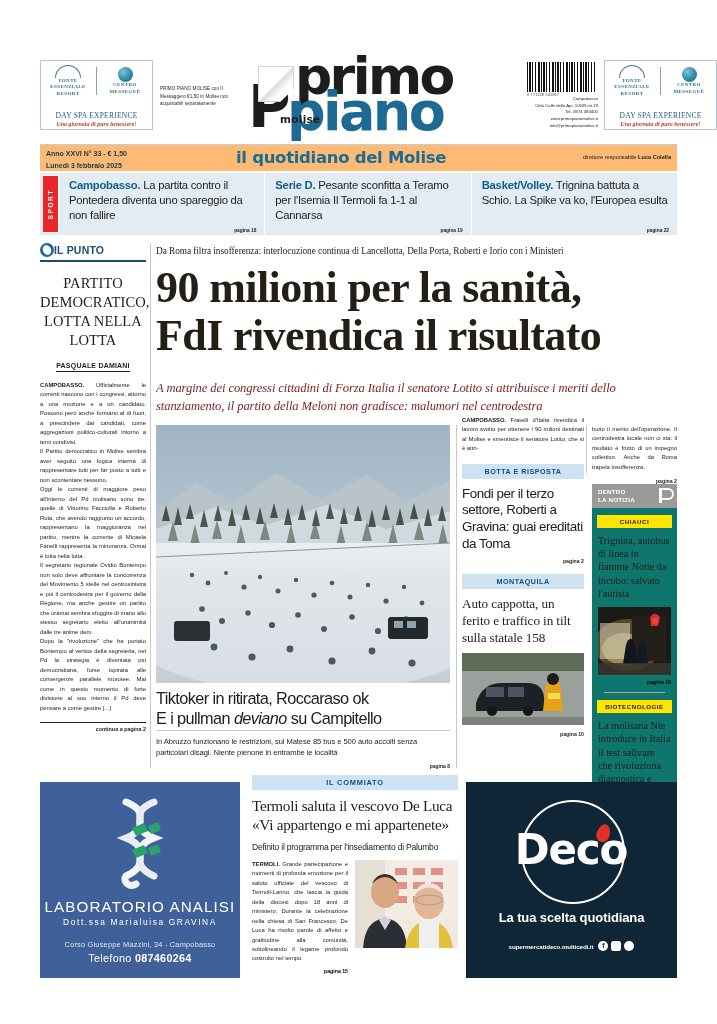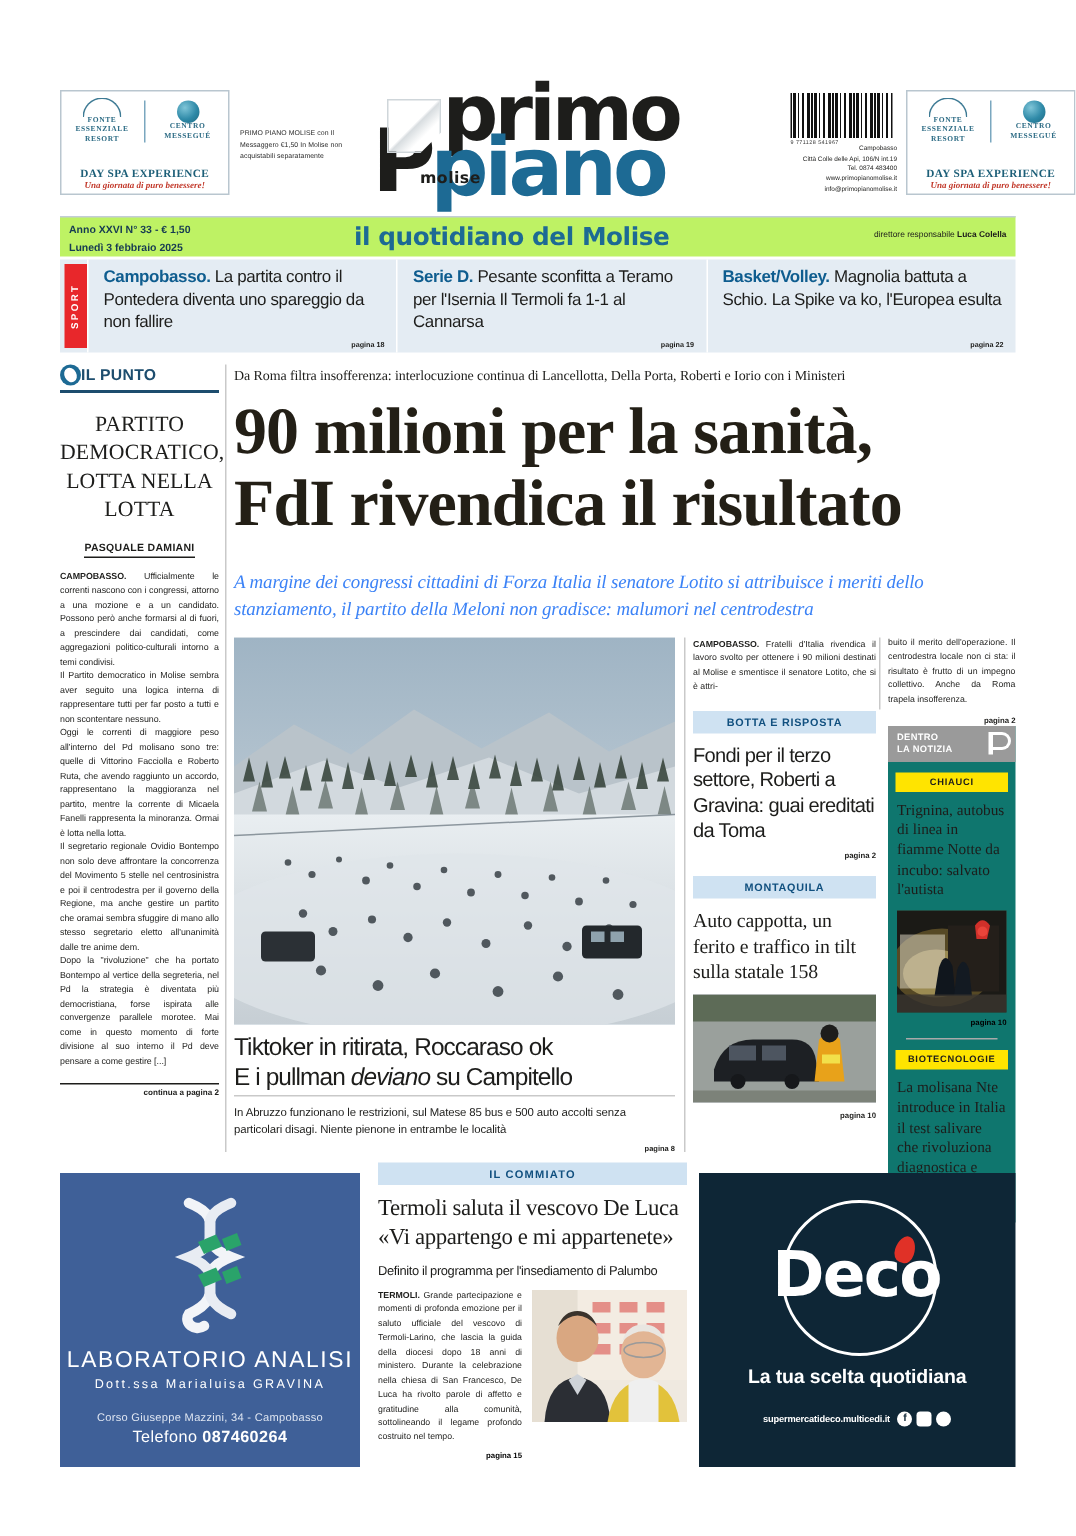--- a/index.html
+++ b/index.html
@@ -26,21 +26,21 @@
   .spa-div { width: 1px; height: 28px; background: #7aa7bf; }
   .spa-arch {
     width: 26px; height: 13px; border: 1.5px solid #3d7a94;
     border-bottom: none; border-radius: 13px 13px 0 0;
   }
   .spa-globe {
     width: 15px; height: 15px; border-radius: 50%;
     background: radial-gradient(circle at 35% 32%, #7fc5d8 0%, #2f8aa8 55%, #1d6880 100%);
   }
   .spa-name { font-size: 5px; letter-spacing: .4px; color: #2f6d86; font-family: "Liberation Serif", serif; font-weight: bold; line-height: 1.25; text-align: center; }
-  .spa-tag1 { font-family: "Liberation Serif", serif; font-weight: bold; font-size: 7.5px; color: #1d5f78; letter-spacing: .25px; margin-top: 12px; }
+  .spa-tag1 { font-family: "Liberation Serif", serif; font-weight: normal; font-size: 7.5px; color: #1d5f78; letter-spacing: .25px; margin-top: 12px; }
   .spa-tag2 { font-family: "Liberation Serif", serif; font-style: italic; font-weight: bold; font-size: 6px; color: #c2392b; margin-top: 1px; }
 
   .price-note {
     position: absolute; left: 120px; top: 33px; width: 75px;
     font-size: 4.6px; line-height: 1.65; color: #2a2a2a; letter-spacing: .05px;
   }
 
   .logo-wrap { position: absolute; left: 200px; top: 0px; width: 280px; height: 82px; }
   .logo-primo {
     position: absolute; left: 55px; top: -2px;
@@ -84,21 +84,21 @@
 
   .spa-box2 {
     position: absolute; left: 564px; top: 8px; width: 113px; height: 70px;
     border: 1px solid #b9c6cf; background: #fff;
     display: flex; flex-direction: column; align-items: center; justify-content: center;
   }
 
   
   .infobar {
     position: absolute; left: 40px; top: 144px; width: 637px; height: 27px;
-    background: #bef264; border-top: 1px solid #c3cdd6;
+    background: #fdba74; border-top: 1px solid #c3cdd6;
   }
   .issue { position: absolute; left: 6px; top: 3px; font-size: 7px; font-weight: bold; color: #163a52; line-height: 1.65; }
   .tagline {
     position: absolute; left: 196px; top: 3px;
     font-size: 16.5px; font-weight: bold; color: #1d6a94;
     font-family: "DejaVu Sans", sans-serif; letter-spacing: -.3px;
   }
   .director { position: absolute; right: 6px; top: 9px; font-size: 5.6px; color: #1d1d1b; }
   .director b { font-weight: bold; }
 
@@ -168,21 +168,21 @@
     letter-spacing: -.05px;
   }
   .headline {
     position: absolute; left: 156px; top: 264px; width: 521px;
     font-family: "Liberation Serif", serif; font-weight: bold;
     font-size: 44px; line-height: 1.1; color: #231f16; letter-spacing: -.6px;
   }
   .subhead {
     position: absolute; left: 156px; top: 380px; width: 521px;
     font-family: "Liberation Serif", serif; font-style: italic;
-    font-size: 12.6px; line-height: 1.42; color: #3b82f6; letter-spacing: -.1px;
+    font-size: 12.6px; line-height: 1.42; color: #7f1d1d; letter-spacing: -.1px;
   }
 
   
   .photo-main {
     position: absolute; left: 156px; top: 425px; width: 294px; height: 258px;
     overflow: hidden; background: #b9c8d2;
   }
   .cap-head {
     position: absolute; left: 156px; top: 689px; width: 294px;
     font-size: 16.3px; line-height: 1.2; color: #1d1d1b; letter-spacing: -.6px;
@@ -190,21 +190,21 @@
   .cap-head i { font-style: italic; }
   .cap-body {
     position: absolute; left: 156px; top: 730px; width: 294px;
     font-size: 7.6px; line-height: 1.5; color: #1d1d1b; letter-spacing: -.08px;
     border-top: 1px solid #c9c9c9; padding-top: 5px;
   }
   .cap-pg { position: absolute; left: 156px; top: 763px; width: 294px; text-align: right;
     font-size: 5px; font-weight: bold; color: #1d1d1b; }
 
   
-  .mcol { position: absolute; left: 462px; top: 426px; width: 122px; }
+  .mcol { position: absolute; left: 462px; top: 416px; width: 122px; }
   .mcol2 { position: absolute; left: 592px; top: 425px; width: 85px; }
   .artcol { font-size: 5.85px; line-height: 1.62; text-align: justify; color: #1d1d1b; }
   .artcol b { font-weight: bold; }
   .pg-right { text-align: right; font-size: 5.2px; font-weight: bold; color: #1d1d1b; margin-top: 6px; }
 
   .section-tag {
     background: #cfe2f2; color: #11507f; font-size: 7.2px; font-weight: bold;
     letter-spacing: .5px; text-align: center; padding: 3px 0; margin-top: 10px;
   }
   .box-head {
@@ -393,21 +393,21 @@
       <div class="sport-txt"><b>Campobasso.</b><span> La partita contro il Pontedera diventa uno spareggio da non fallire</span></div>
       <div class="sport-pg">pagina 18</div>
     </div>
 
     <div class="sport-col">
       <div class="sport-txt"><b>Serie D.</b><span> Pesante sconfitta a Teramo per l'Isernia Il Termoli fa 1-1 al Cannarsa</span></div>
       <div class="sport-pg">pagina 19</div>
     </div>
 
     <div class="sport-col">
-      <div class="sport-txt"><b>Basket/Volley.</b><span> Magnolia battuta a Schio. La Spike va ko, l'Europea esulta</span></div>
+      <div class="sport-txt"><b>Basket/Volley.</b><span> Trignina battuta a Schio. La Spike va ko, l'Europea esulta</span></div>
       <div class="sport-pg">pagina 22</div>
     </div>
   </div>
 
   <div class="vrule" style="left:150px; top:243px; height:525px;"></div>
   <div class="vrule" style="left:456px; top:425px; height:343px;"></div>
   <div class="vrule" style="left:586px; top:425px; height:48px;"></div>
 
   <div class="leftcol">
     <div class="punto-head">

